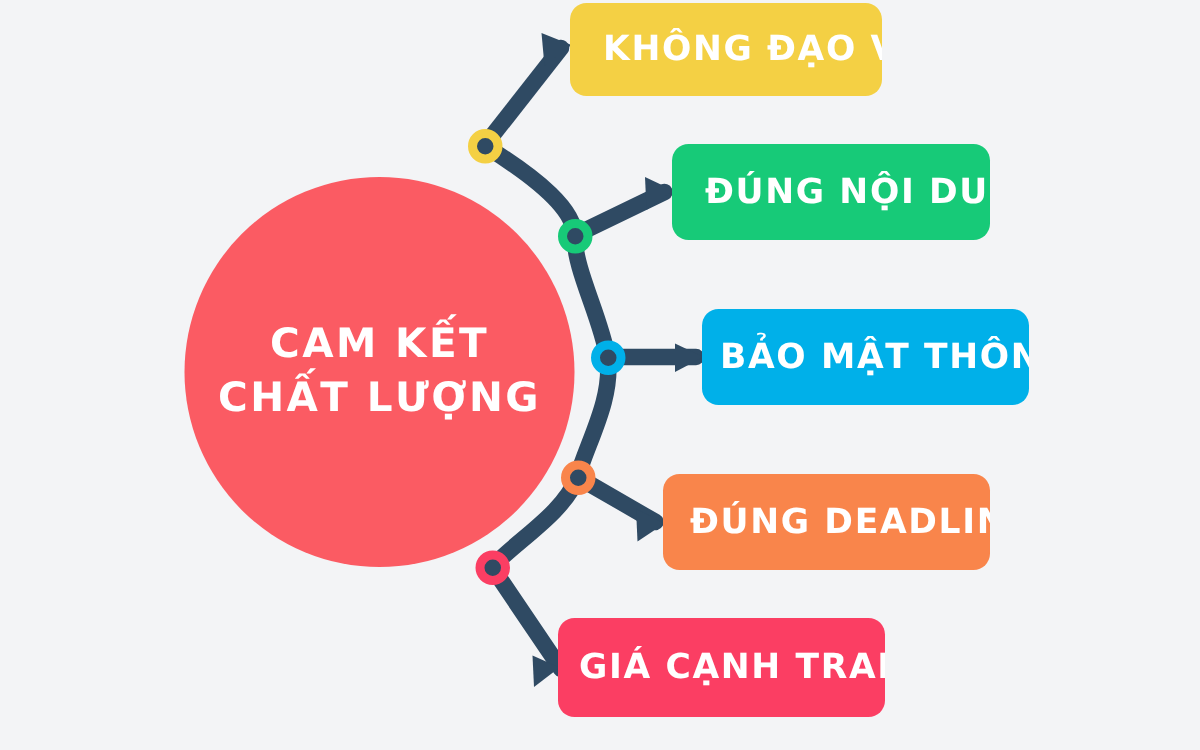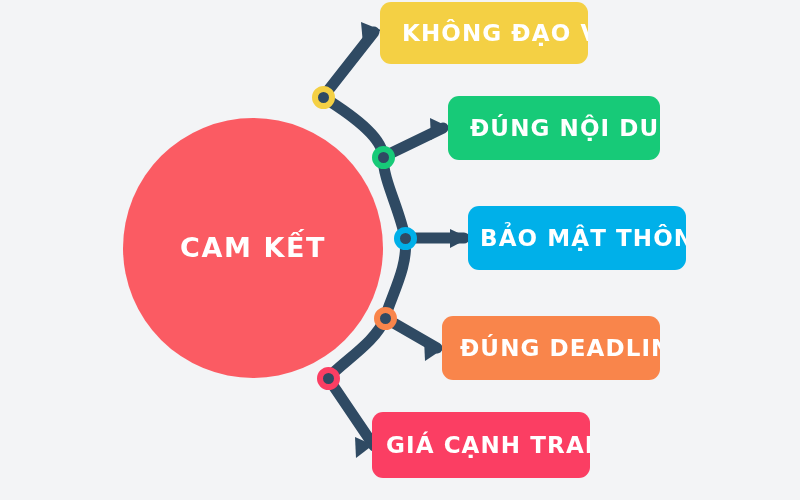--- a/index.html
+++ b/index.html
@@ -117,20 +117,21 @@
 
     <polygon points="381,30 361,22 363,44" fill="#2f4a63"></polygon>
     <polygon points="449,127 430,118 431,140" fill="#2f4a63"></polygon>
     <polygon points="469,238 450,229 450,248" fill="#2f4a63"></polygon>
     <polygon points="443,349 424,339 425,361" fill="#2f4a63"></polygon>
     <polygon points="373,445 355,437 356,458" fill="#2f4a63"></polygon>
   </svg>
 
   <div class="hub">
     <div class="hub-line">CAM KẾT</div>
+    <div class="hub-line">CHẤT LƯỢNG</div>
   </div>
 
   <div class="joint joint-yellow"></div>
   <div class="joint joint-green"></div>
   <div class="joint joint-blue"></div>
   <div class="joint joint-orange"></div>
   <div class="joint joint-pink"></div>
 
   <div class="node-box box-yellow">
     <span class="label">KHÔNG ĐẠO VĂN</span>

